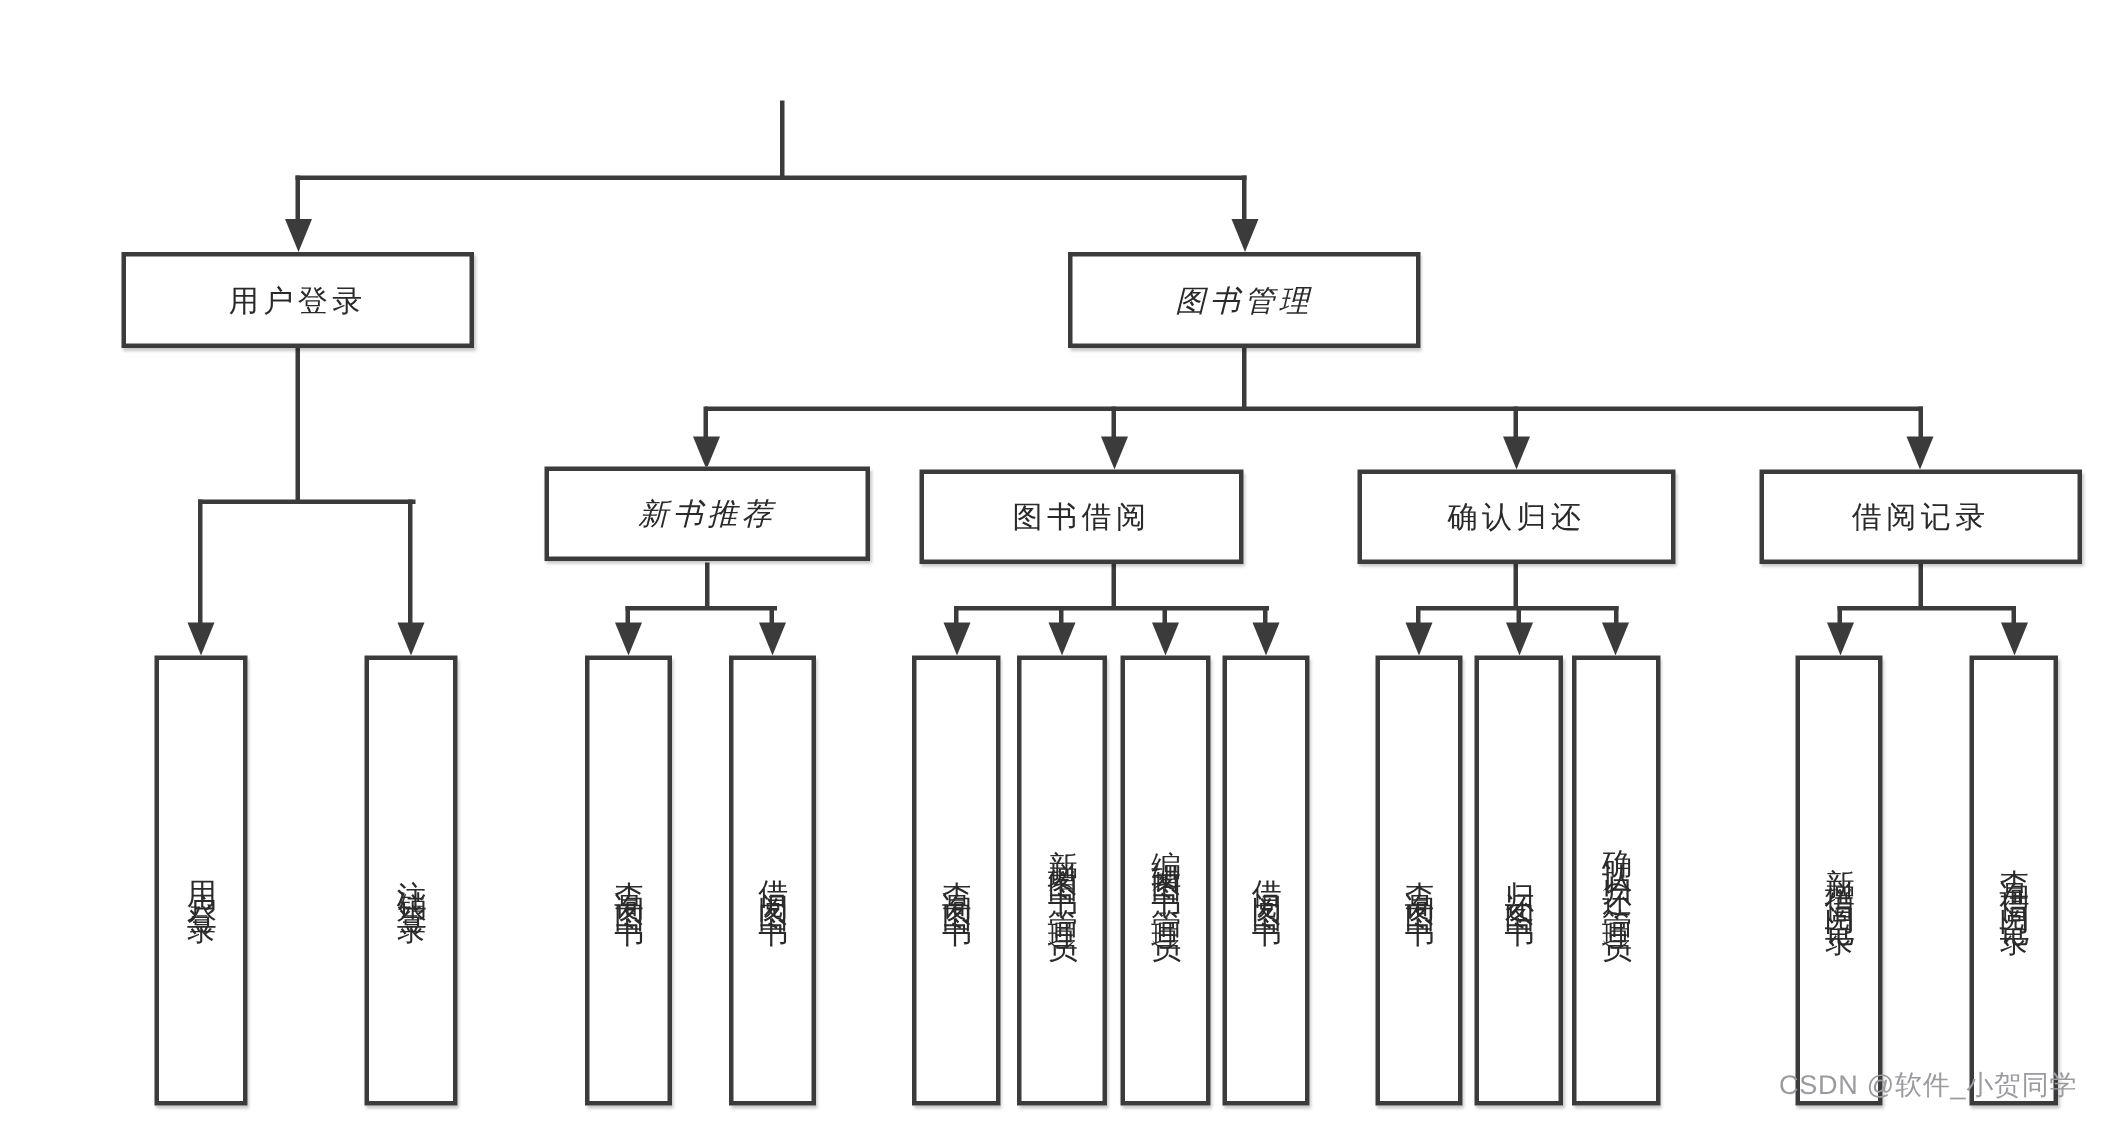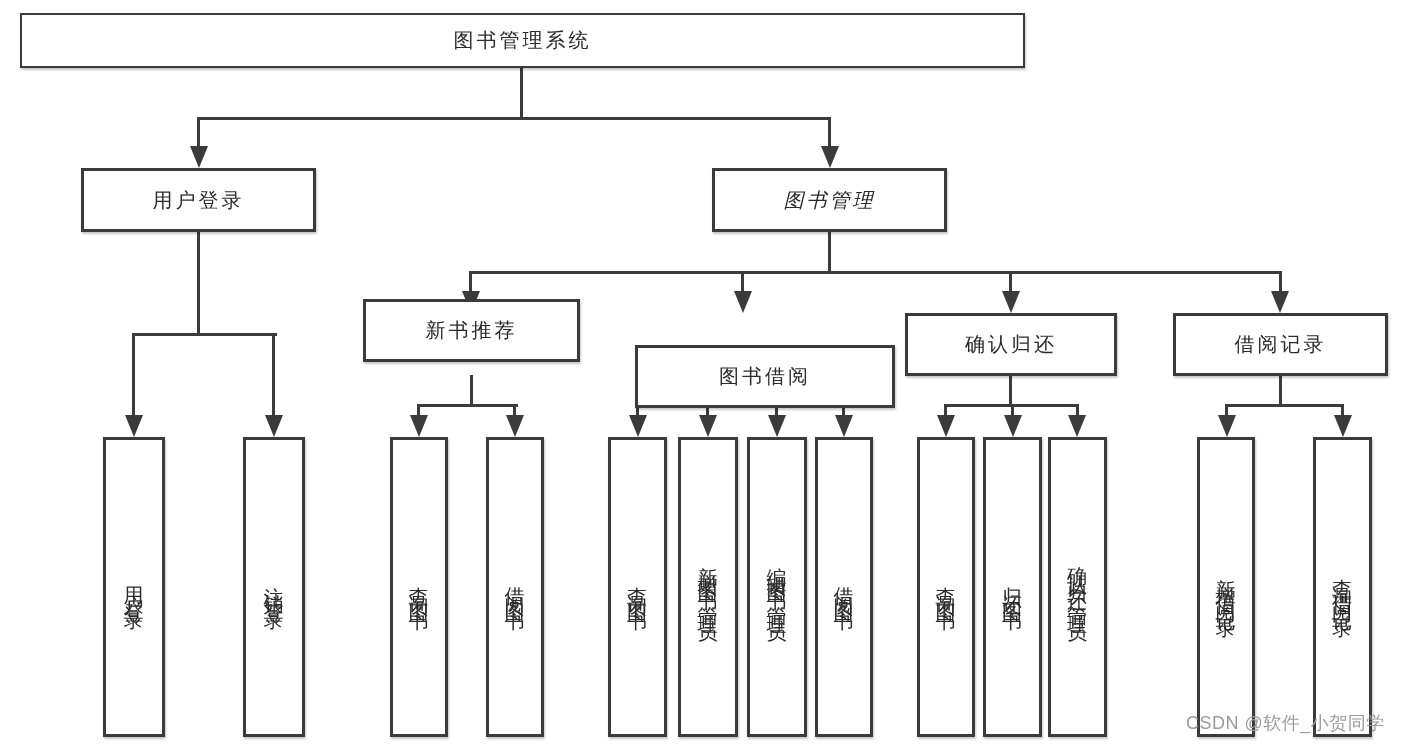--- a/index.html
+++ b/index.html
@@ -33,37 +33,34 @@
     position:absolute; left:1186px; top:711px; z-index:5;
     font-size:18px; letter-spacing:0.5px; color:var(--watermark,#9b9b9f);
     white-space:nowrap;
   }
 </style>
 </head>
 <body>
 
 <div class="stage">
 
-  <div class="node root hnode" style="left:20px; top:13px; width:1005px; height:55px;">
-    <span>图书管理系统</span>
-  </div>
 
   <div class="node hnode" style="left:81px; top:168px; width:235px; height:64px;">
     <span>用户登录</span>
   </div>
 
   <div class="node hnode" style="left:712px; top:168px; width:235px; height:64px;font-style:italic;">
     <span>图书管理</span>
   </div>
 
-  <div class="node hnode" style="left:363px; top:299px; width:217px; height:63px;">
+  <div class="node hnode" style="left:363px; top:311px; width:217px; height:63px;font-style:italic;">
     <span>新书推荐</span>
   </div>
 
-  <div class="node hnode" style="left:635px; top:313px; width:260px; height:63px;margin-top:32px;">
+  <div class="node hnode" style="left:613px; top:313px; width:216px; height:63px;">
     <span>图书借阅</span>
   </div>
 
   <div class="node hnode" style="left:905px; top:313px; width:212px; height:63px;">
     <span>确认归还</span>
   </div>
 
   <div class="node hnode" style="left:1173px; top:313px; width:215px; height:63px;">
     <span>借阅记录</span>
   </div>

